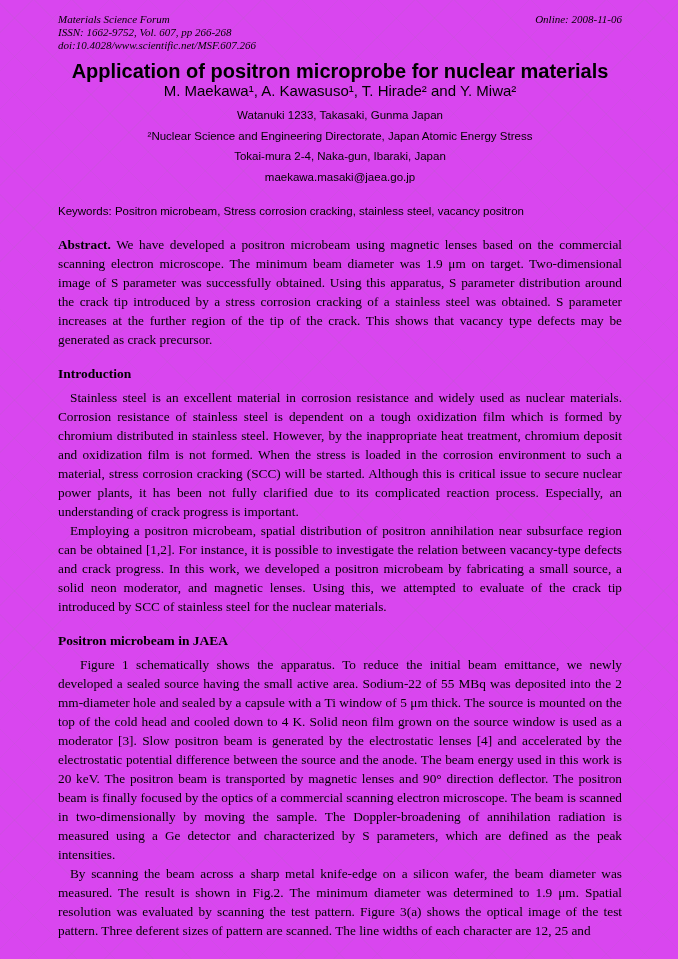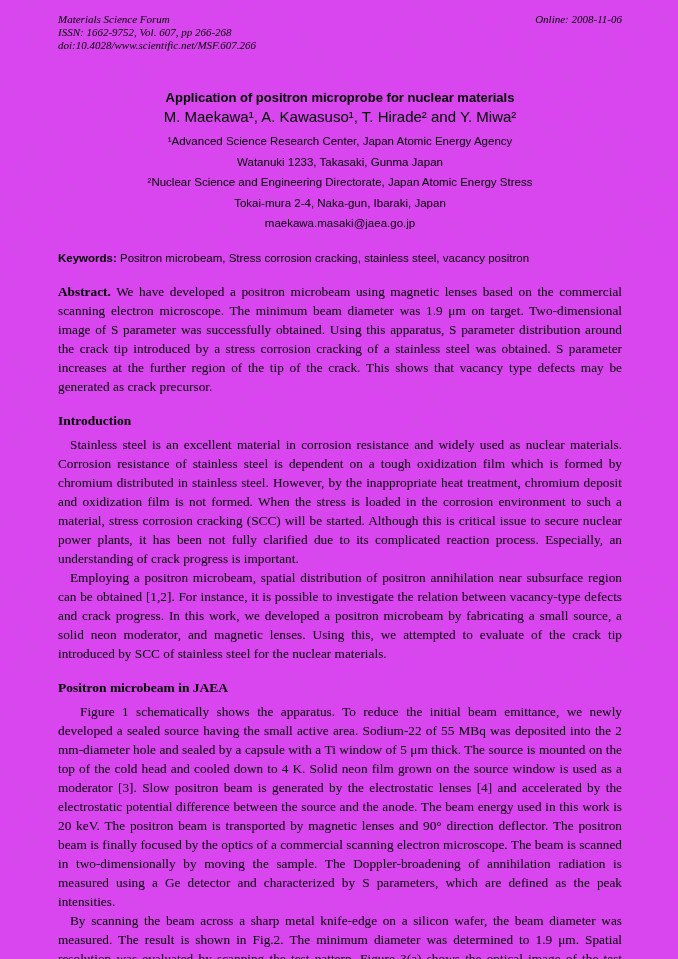--- a/index.html
+++ b/index.html
@@ -36,25 +36,25 @@
     align-items: flex-start;
     font-family: "Liberation Serif", serif;
     font-style: italic;
     font-size: 11px;
     line-height: 13px;
   }
   .pub-header-left div { white-space: nowrap; }
   .pub-header-right { white-space: nowrap; }
   
   .paper-title {
-    margin-top: 36px;
+    margin-top: 10px;
     text-align: center;
     font-family: "Liberation Sans", sans-serif;
     font-weight: bold;
-    font-size: 13px;
+    font-size: 20px;
     line-height: 19px;
   }
   .authors-line {
     text-align: center;
     font-family: "Liberation Sans", sans-serif;
     font-size: 15px;
     line-height: 20px;
   }
   .affiliations {
     margin-top: 4px;
@@ -63,21 +63,21 @@
     font-size: 11.5px;
     line-height: 20.5px;
   }
   
   .keywords {
     margin-top: 17px;
     font-family: "Liberation Sans", sans-serif;
     font-size: 11.5px;
     line-height: 14px;
   }
-  .keywords .kw-label { font-weight: bold; }
+  .keywords .kw-label { font-weight: normal; }
   
   .body-text {
     font-family: "Liberation Serif", serif;
     font-size: 13.3px;
     line-height: 19px;
     text-align: justify;
   }
   .abstract { margin-top: 17px; }
   .abstract .abs-label { font-weight: bold; }
   .section-heading {
@@ -107,21 +107,20 @@
         <div>Materials Science Forum</div>
         <div>ISSN: 1662-9752, Vol. 607, pp 266-268</div>
         <div>doi:10.4028/www.scientific.net/MSF.607.266</div>
       </div>
       <div class="pub-header-right">Online: 2008-11-06</div>
     </div>
 
     <div class="paper-title">Application of positron microprobe for nuclear materials</div>
     <div class="authors-line">M. Maekawa¹, A. Kawasuso¹, T. Hirade² and Y. Miwa²</div>
     <div class="affiliations">
-      <div>¹Advanced Science Research Center, Japan Atomic Energy Agency</div>
       <div>Watanuki 1233, Takasaki, Gunma Japan</div>
       <div>²Nuclear Science and Engineering Directorate, Japan Atomic Energy Stress</div>
       <div>Tokai-mura 2-4, Naka-gun, Ibaraki, Japan</div>
       <div>maekawa.masaki@jaea.go.jp</div>
     </div>
 
     <div class="keywords"><span class="kw-label">Keywords:</span><span> Positron microbeam, Stress corrosion cracking, stainless steel, vacancy positron</span></div>
 
     <div class="abstract body-text"><span class="abs-label">Abstract.</span><span> We have developed a positron microbeam using magnetic lenses based on the commercial scanning electron microscope. The minimum beam diameter was 1.9 μm on target. Two-dimensional image of S parameter was successfully obtained. Using this apparatus, S parameter distribution around the crack tip introduced by a stress corrosion cracking of a stainless steel was obtained. S parameter increases at the further region of the tip of the crack. This shows that vacancy type defects may be generated as crack precursor.</span></div>
 

